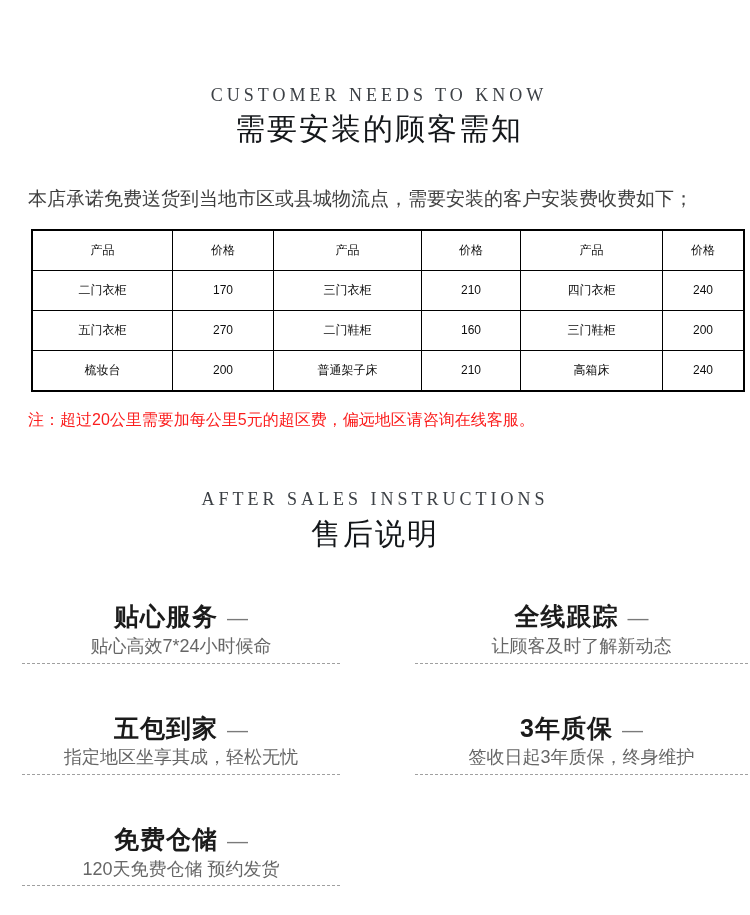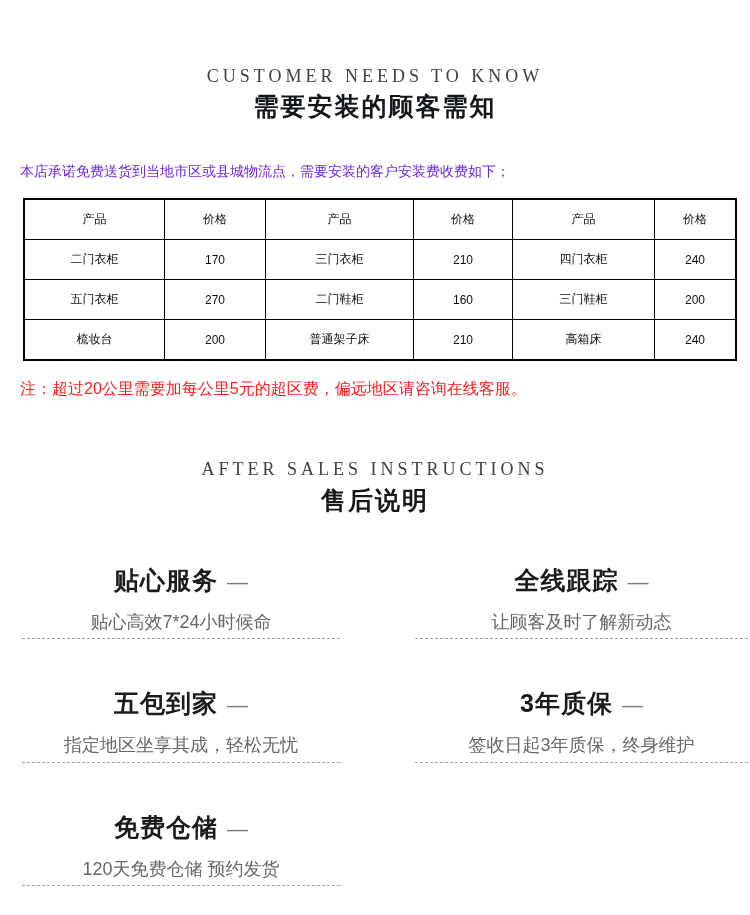--- a/index.html
+++ b/index.html
@@ -18,34 +18,34 @@
     text-align: center;
     font-family: "Liberation Serif", "DejaVu Serif", serif;
     font-size: 18px;
     letter-spacing: 4px;
     color: #3c4045;
     line-height: 1;
   }
   .big-title {
     text-align: center;
     font-family: "Liberation Serif", "DejaVu Serif", serif;
-    font-weight: 700;
-    font-size: 25px;
+    font-weight: 400;
+    font-size: 30px;
     letter-spacing: 2px;
     color: #14171a;
     line-height: 1.1;
   }
-  .section1 { padding-top: 67px; }
+  .section1 { padding-top: 86px; margin-left: 8px; }
   .section1 .big-title { margin-top: 8px; }
 
   
   .intro {
     margin: 42px 18px 0 20px;
-    font-size: 14px;
-    color: #6d28d9;
+    font-size: 19px;
+    color: #404040;
     line-height: 1.25;
     white-space: nowrap;
   }
 
   
   table.fee {
     border-collapse: collapse;
     table-layout: fixed;
     width: 705px;
     margin: 18px 0 0 23px;
@@ -95,21 +95,21 @@
     letter-spacing: 1px;
   }
   .svc-dash {
     font-weight: 400;
     color: #7a7a7a;
     font-size: 21px;
     margin-left: 9px;
     letter-spacing: 0;
   }
   .svc-desc {
-    margin-top: 17px;
+    margin-top: 5px;
     font-size: 18px;
     color: #666666;
     line-height: 1.2;
     padding-bottom: 5px;
     border-bottom: 1px dashed #a0a0a0;
     white-space: nowrap;
     overflow: hidden;
   }
 </style>
 </head>

